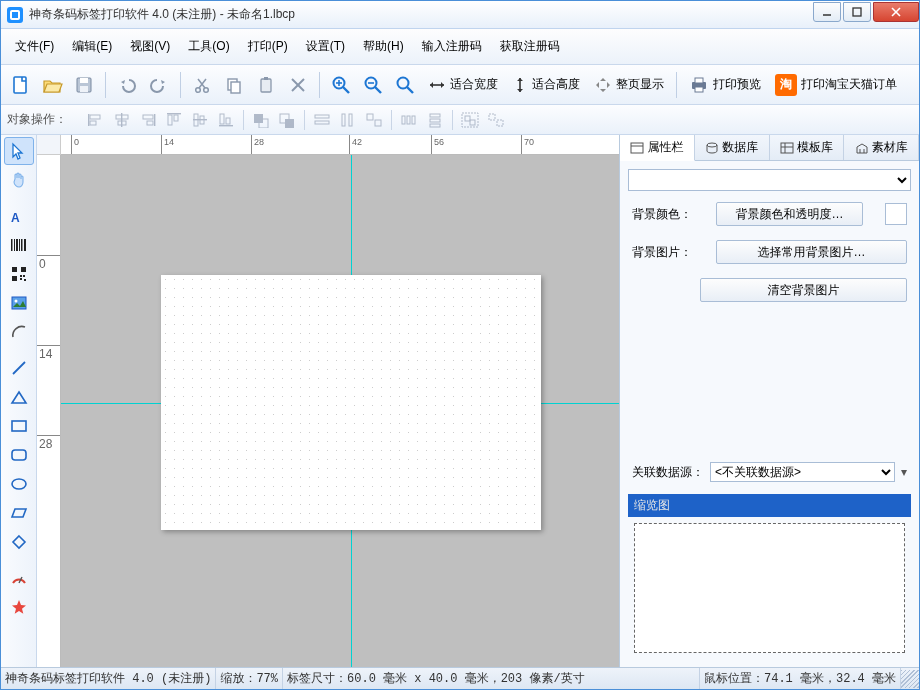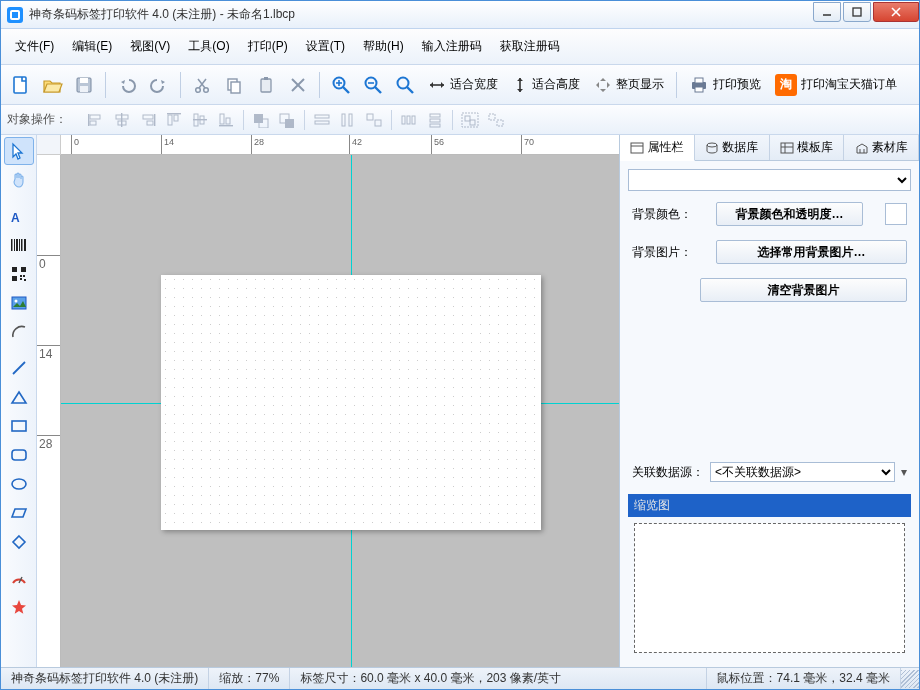--- a/index.html
+++ b/index.html
@@ -57,35 +57,35 @@
 
 .right-panel { width: 300px; border-left: 1px solid #b8cade; background: #f6f9fd; display: flex; flex-direction: column; }
 .rp-tabs { height: 26px; display: flex; border-bottom: 1px solid #b8cade; background: linear-gradient(#f2f6fc,#e4ecf6); }
 .rp-tab { flex: 1; display: flex; align-items: center; justify-content: center; gap: 3px; border-right: 1px solid #c4d2e4; font-size: 12px; cursor: default; }
 .rp-tab.active { background: #fff; border-bottom: 1px solid #fff; margin-bottom: -1px; }
 .rp-body { flex: 1; padding: 8px; display: flex; flex-direction: column; gap: 8px; overflow: hidden; }
 .rp-select { width: 100%; height: 22px; border: 1px solid #a9bdd6; background: #fff; }
 .rp-section-title { font-weight: bold; font-size: 14px; padding: 6px 2px; }
 .rp-row { display: flex; align-items: center; gap: 22px; padding: 3px 4px; }
 .rp-label { width: 62px; text-align: left; }
-.rp-btn { flex: 1; height: 24px; border: 1px solid #a9bdd6; background: linear-gradient(#fdfdfd,#e8eef6); border-radius: 2px; text-align: center; line-height: 22px; cursor: default; font-weight: bold; }
+.rp-btn { flex: 1; height: 24px; border: 1px solid #a9bdd6; background: linear-gradient(#fdfdfd,#e8eef6); border-radius: 2px; text-align: center; line-height: 22px; cursor: default; }
 .swatch { width: 22px; height: 22px; border: 1px solid #a9bdd6; background: #fff; }
 .rp-offset { margin-left: 68px; }
 
 .ds-row { display: flex; align-items: center; gap: 6px; padding: 4px; }
 .ds-select { flex: 1; height: 20px; border: 1px solid #a9bdd6; background: #fff; }
 
 .thumb-header { background: #1e62c8; color: #e5e5e5; padding: 3px 6px; font-size: 12px; }
 .thumb-box { margin: 6px; height: 130px; border: 1px dashed #666; background: #fff; }
 
 .filler { flex: 1; }
 
 
 .statusbar { height: 22px; background: linear-gradient(#eef3fa,#dde7f3); border-top: 1px solid #b8cade; display: flex; align-items: center; font-size: 12px; color: #333; }
-.statusbar .cell { padding: 0 10px; border-right: 1px solid #c4d2e4; height: 100%; display: flex; align-items: center; }
+.statusbar .cell { padding: 0 4px; border-right: 1px solid #c4d2e4; height: 100%; display: flex; align-items: center; font-family: Liberation Mono, monospace; }
 .corner-grip { width: 18px; height: 18px; margin-left: auto; background: repeating-linear-gradient(135deg,#b0c0d6 0 1px,transparent 1px 3px); }
 </style>
 </head>
 <body>
 
 <div class="titlebar">
   <div class="app-icon"></div>
   <div class="title-text">神奇条码标签打印软件 4.0 (未注册) - 未命名1.lbcp</div>
   <div class="win-btns">
     <div class="win-btn">

